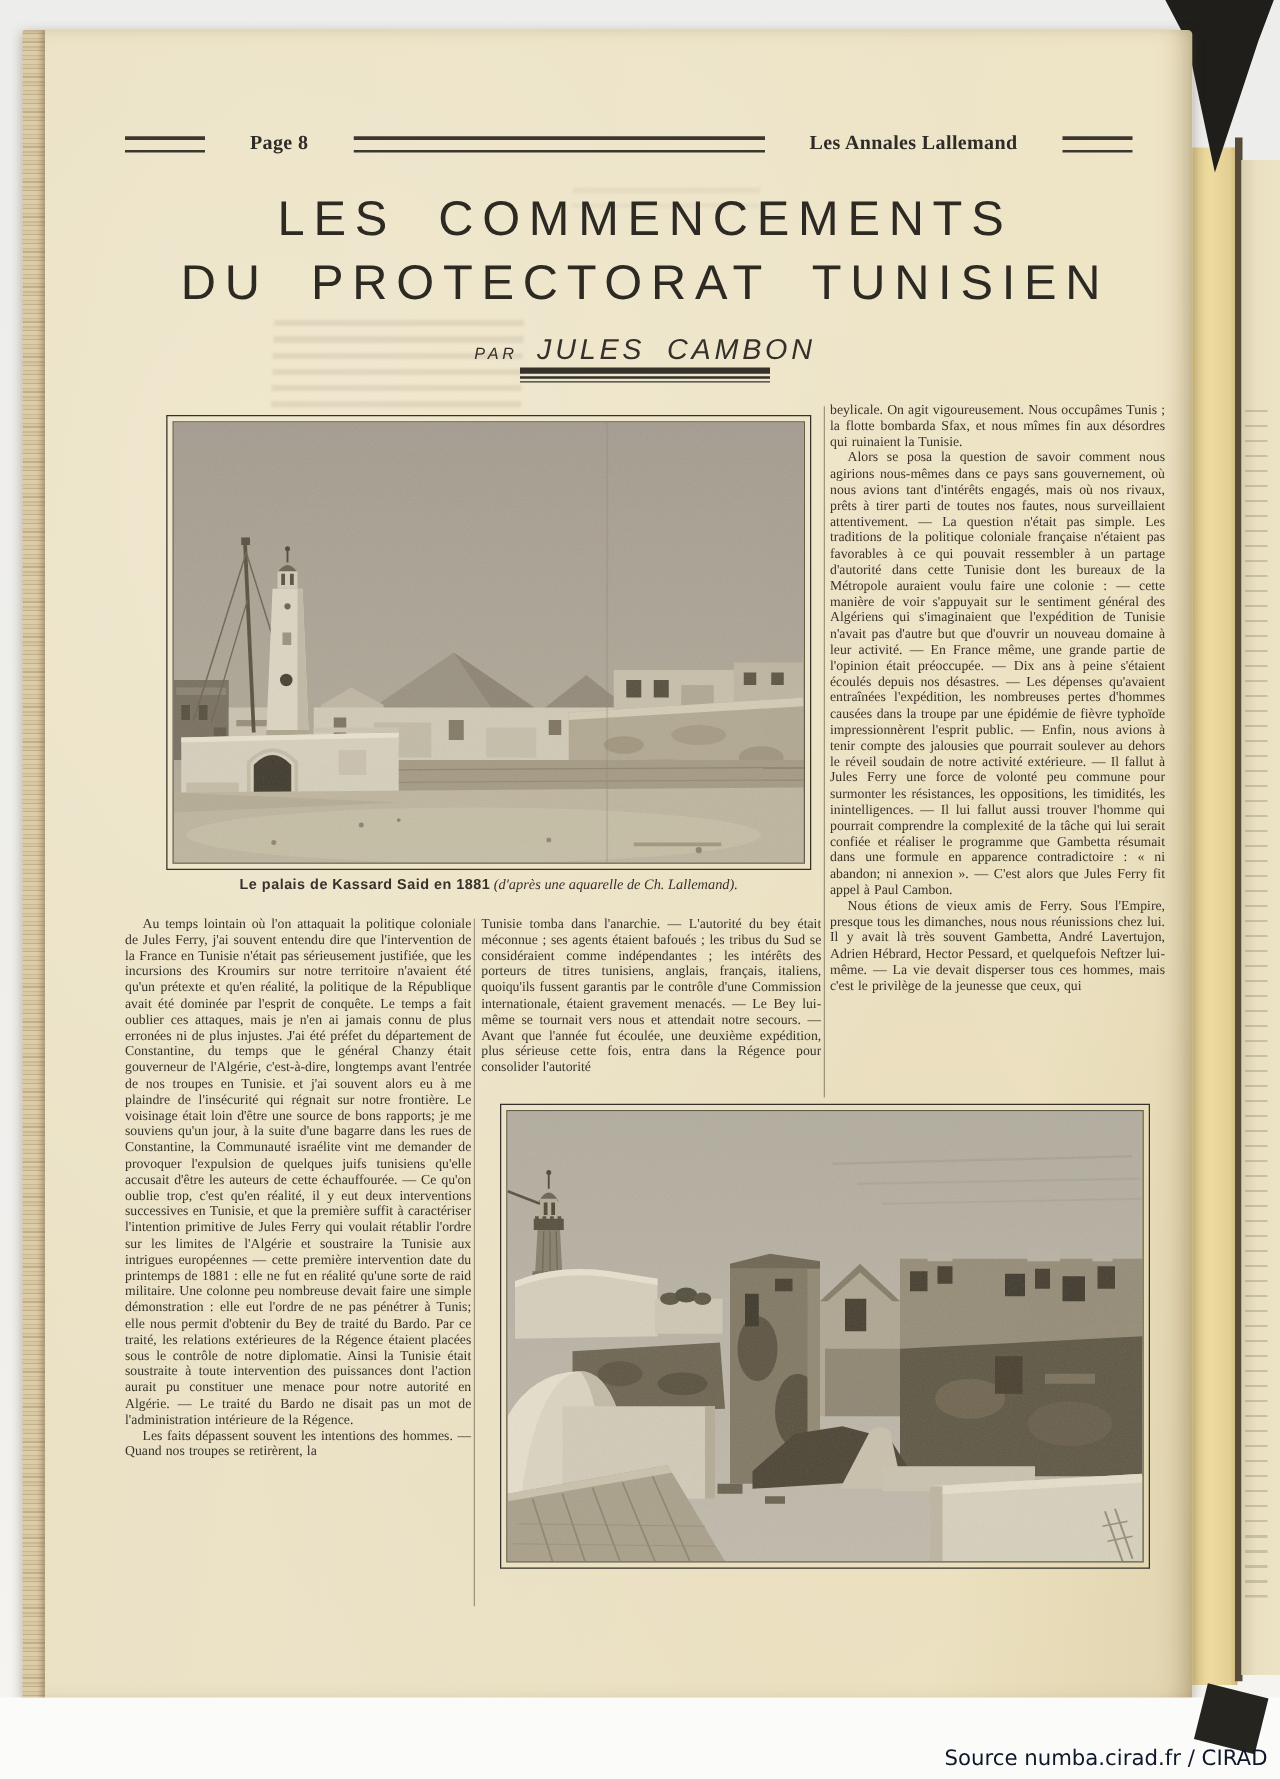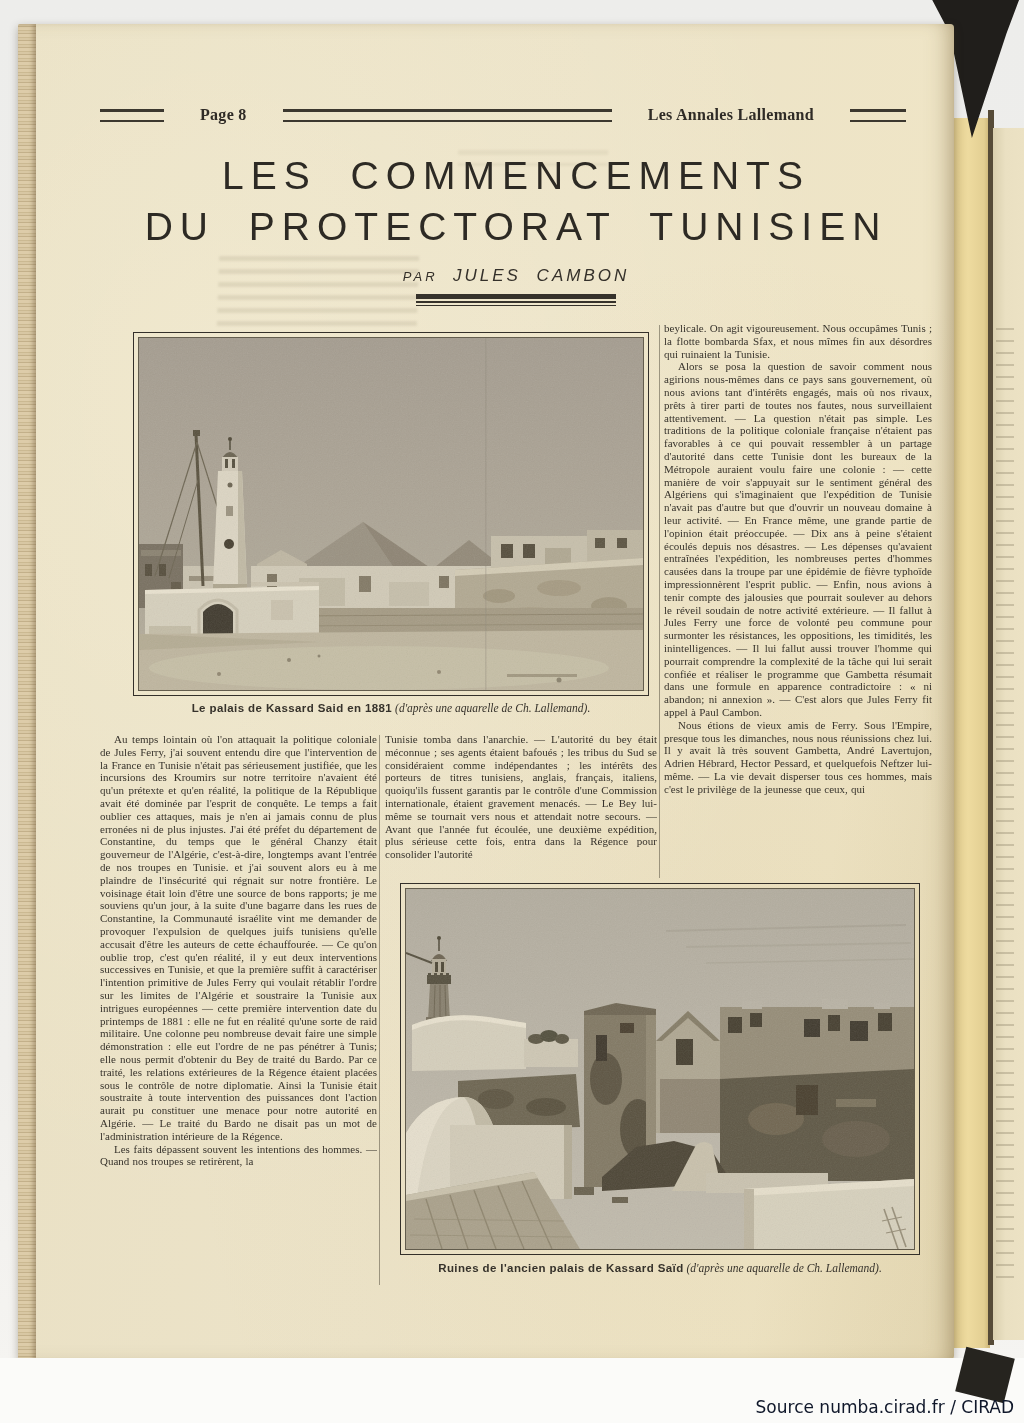--- a/index.html
+++ b/index.html
@@ -83,21 +83,21 @@
     position:absolute;left:82px;top:126px;width:832px;text-align:center;
     font-family:"Liberation Sans",sans-serif;color:#2d2a24;
   }
   .title-line{font-size:39px;line-height:51px;letter-spacing:7px;word-spacing:16px;white-space:nowrap;}
   .byline{
     position:absolute;left:82px;top:242px;width:832px;text-align:center;
     font-family:"Liberation Sans",sans-serif;font-style:italic;color:#34302a;
     letter-spacing:3px;word-spacing:8px;
   }
   .byline .pre{font-size:13px;margin-top:34px;}
-  .byline .name{font-size:17px;}
+  .byline .name{font-size:23px;}
   .title-rule{position:absolute;left:398px;top:270px;width:200px;}
   .title-rule .b1{height:5px;background:#36322b;}
   .title-rule .b2{height:2px;background:#36322b;margin-top:2px;}
   .title-rule .b3{height:1px;background:#36322b;margin-top:2px;}
   
   .col{
     position:absolute;text-align:justify;
     font-family:"Liberation Serif",serif;font-size:11px;line-height:12.8px;
     color:#37332c;overflow:hidden;word-spacing:.5px;
   }
@@ -368,21 +368,17 @@
       <path d="M338 300 L508 290 L508 297 L338 307 Z" fill="#ece6d2"></path>
       <path d="M338 300 L348 300 L348 360 L338 360 Z" fill="#c2bba6"></path>
       <line x1="478" y1="320" x2="492" y2="360" stroke="#9a927c" stroke-width="1.6"></line>
       <line x1="486" y1="318" x2="500" y2="358" stroke="#9a927c" stroke-width="1.6"></line>
       <line x1="476" y1="332" x2="496" y2="328" stroke="#9a927c" stroke-width="1.2"></line>
       <line x1="480" y1="344" x2="500" y2="340" stroke="#9a927c" stroke-width="1.2"></line>
       <rect width="508" height="360" filter="url(#gr2)" opacity="0.13"></rect>
       <rect width="508" height="360" fill="#6e6147" opacity="0.05"></rect>
     </svg>
   </div>
-  <div class="caption" style="left:382px;top:1238px;width:520px;">
-    <span class="cap-b">Ruines de l'ancien palais de Kassard Saïd</span>
-    <span class="cap-i">(d'après une aquarelle de Ch. Lallemand).</span>
-  </div>
 </div>
 
 <div class="scan-footer-bg"></div>
 <div class="book-edge-bottom"></div>
 <div class="source-credit">Source numba.cirad.fr / CIRAD</div>
 
 </body></html>

